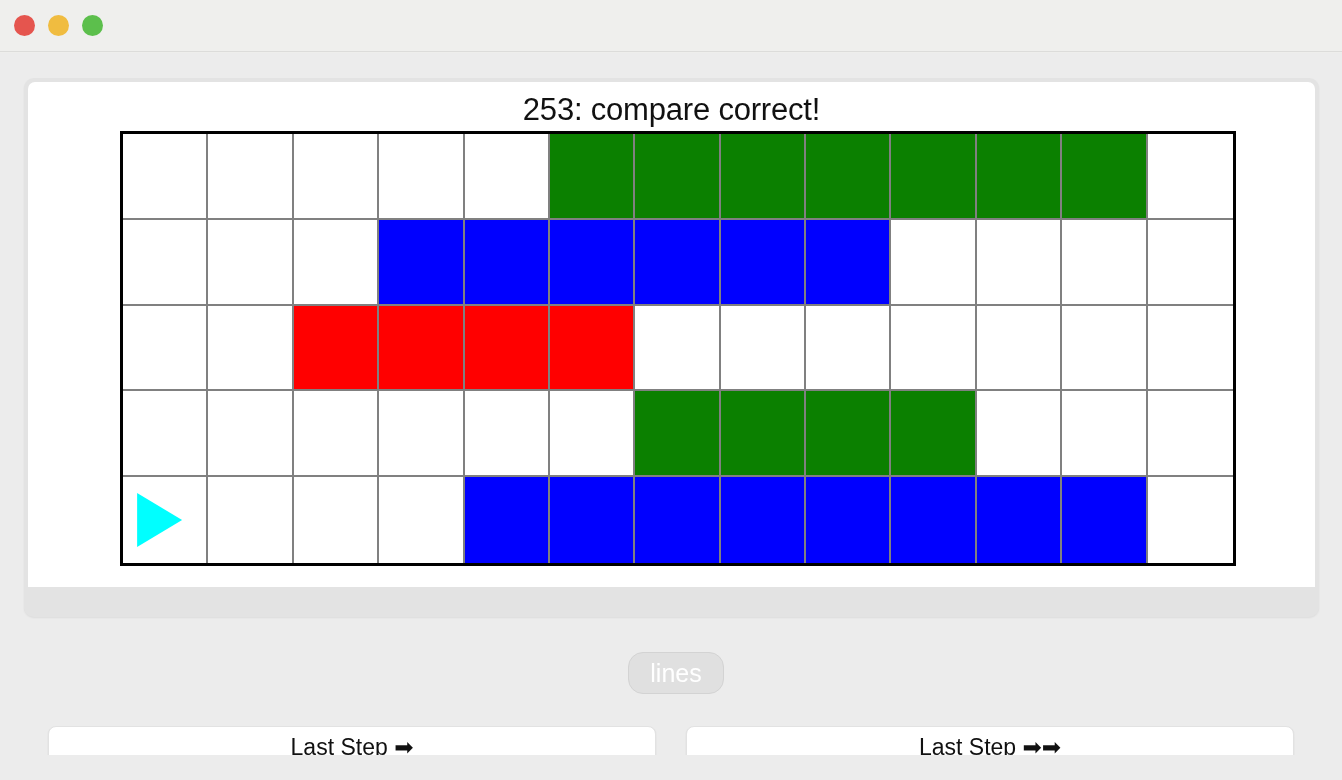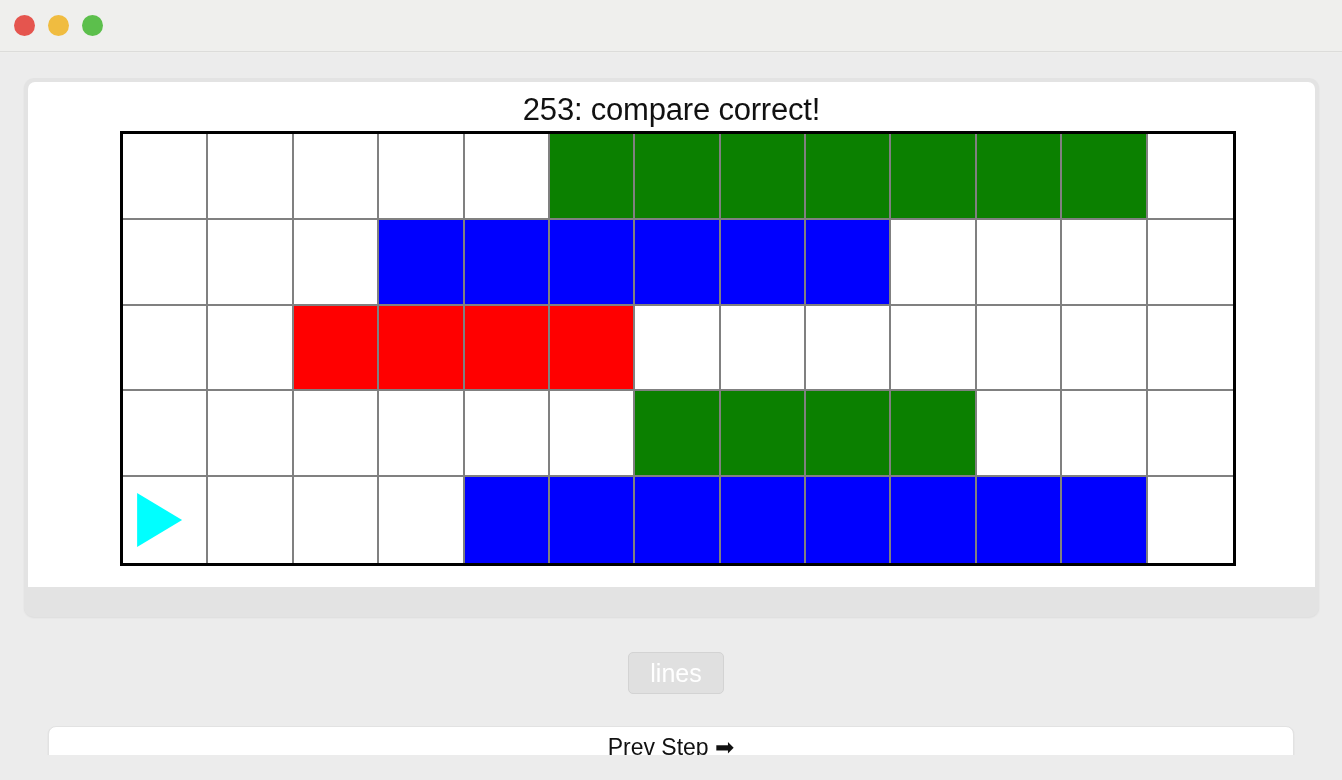--- a/index.html
+++ b/index.html
@@ -144,21 +144,21 @@
 
   
   #lines-tab {
     position: absolute;
     left: 628px;
     top: 599px;
     width: 96px;
     height: 42px;
     background: #e0e0e0;
     border: 1px solid #d3d3d3;
-    border-radius: 5px;
+    border-radius: 15px;
     color: #ffffff;
     font-size: 25px;
     display: flex;
     align-items: center;
     justify-content: center;
     line-height: 1;
   }
 
   
   #button-bar {
@@ -292,19 +292,20 @@
             </div>
         </div>
       </div>
     </div>
 
     <div id="lines-tab">
       <span>lines</span>
     </div>
 
     <div id="button-bar">
-      <button class="nav-btn">Prev Step ➡</button>
+      <button class="nav-btn">Last Step ➡</button>
+      <button class="nav-btn">Last Step ➡➡</button>
     </div>
 
     <div id="bottom-strip"></div>
 
   </div>
 </div>
 
 </body></html>

